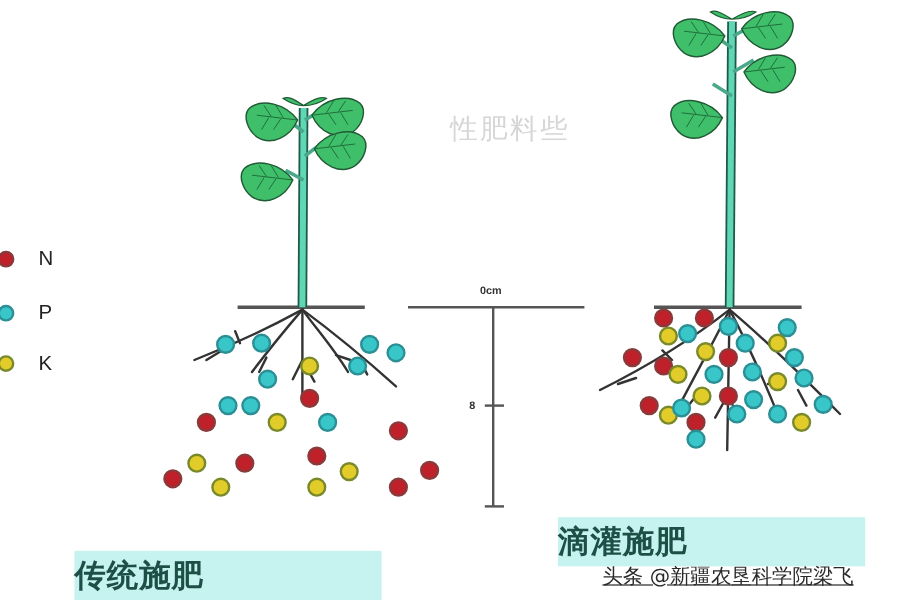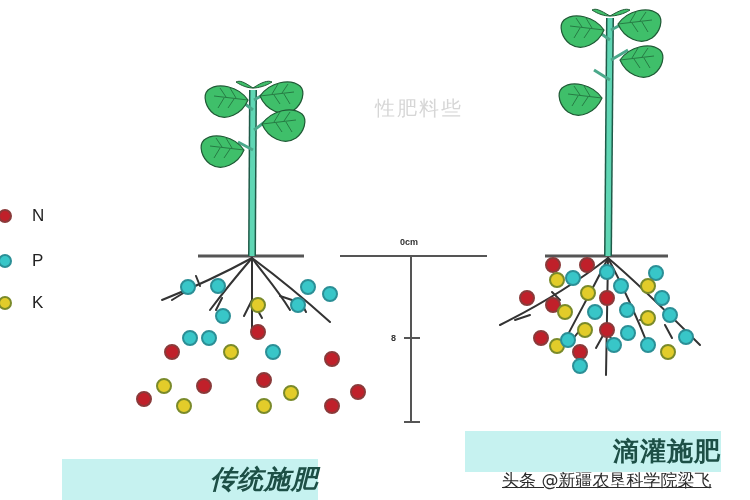--- a/index.html
+++ b/index.html
@@ -1,24 +1,24 @@
 <!DOCTYPE html>
 <html><head>
 <meta charset="utf-8">
 <style>
   html, body { margin:0; padding:0; background:#ffffff; }
   body { width:750px; height:500px; position:relative; overflow:hidden; font-family:"DejaVu Sans", sans-serif; }
   .abs { position:absolute; }
   .legend-item { position:absolute; left:0; display:flex; align-items:center; }
   .legend-dot { width:14px; height:14px; border-radius:50%; margin-left:-2px; box-sizing:border-box; }
   .legend-label { font-family:"Liberation Sans", sans-serif; font-size:17px; color:#222; margin-left:20px; }
-  .label-box { position:absolute; background:#c6f2f0; display:flex; align-items:center; justify-content:flex-end; }
+  .label-box { position:absolute; background:#c6f2f0; display:flex; align-items:center; justify-content:flex-start; }
   .label-text { font-family:"DejaVu Sans", sans-serif; font-weight:bold; color:#1d4f46; font-size:26px; letter-spacing:1px; }
   .watermark { position:absolute; left:502px; top:469px; font-size:17px; color:#2a2a2a; font-family:"DejaVu Sans", sans-serif; text-shadow:0 0 2px #fff,0 0 2px #fff;text-decoration:underline; }
-  .faint { position:absolute; left:375px; top:93px; color:#d6d6d6; font-size:20px; line-height:31px; letter-spacing:2px; }
+  .faint { position:absolute; left:375px; top:93px; color:#d6d6d6; font-size:23px; line-height:31px; letter-spacing:2px; }
   .scale-label { position:absolute; font-family:Liberation Sans, sans-serif; font-weight:bold; font-size:9px; color:#333; }
 </style>
 </head>
 <body>
 
 <div>
   <div class="legend-item" style="top:206px;">
     <span class="legend-dot" style="background:#c0202a;border:2px solid #8a3a3a;"></span>
     <span class="legend-label">N</span>
   </div>
@@ -156,20 +156,20 @@
     <circle cx="686" cy="337" r="7" fill="#38c6c8" stroke="#2b8f96"></circle>
     <circle cx="668" cy="352" r="7" fill="#e2cc2a" stroke="#7a8a2a"></circle>
     <circle cx="580" cy="352" r="7" fill="#c0202a" stroke="#8a3a3a"></circle>
     <circle cx="580" cy="366" r="7" fill="#38c6c8" stroke="#2b8f96"></circle>
   </g>
 </svg>
 
 <div class="scale-label" style="left:400px;top:237px;">0cm</div>
 <div class="scale-label" style="left:391px;top:333px;">8</div>
 
-<div class="label-box" style="left:62px;top:459px;width:256px;height:41px;font-style:italic;">
+<div class="label-box" style="left:62px;top:459px;width:256px;height:41px;">
   <span class="label-text">传统施肥</span>
 </div>
 <div class="label-box" style="left:465px;top:431px;width:256px;height:41px;">
   <span class="label-text">滴灌施肥</span>
 </div>
 
 <div class="watermark">头条 @新疆农垦科学院梁飞</div>
 
 </body></html>

